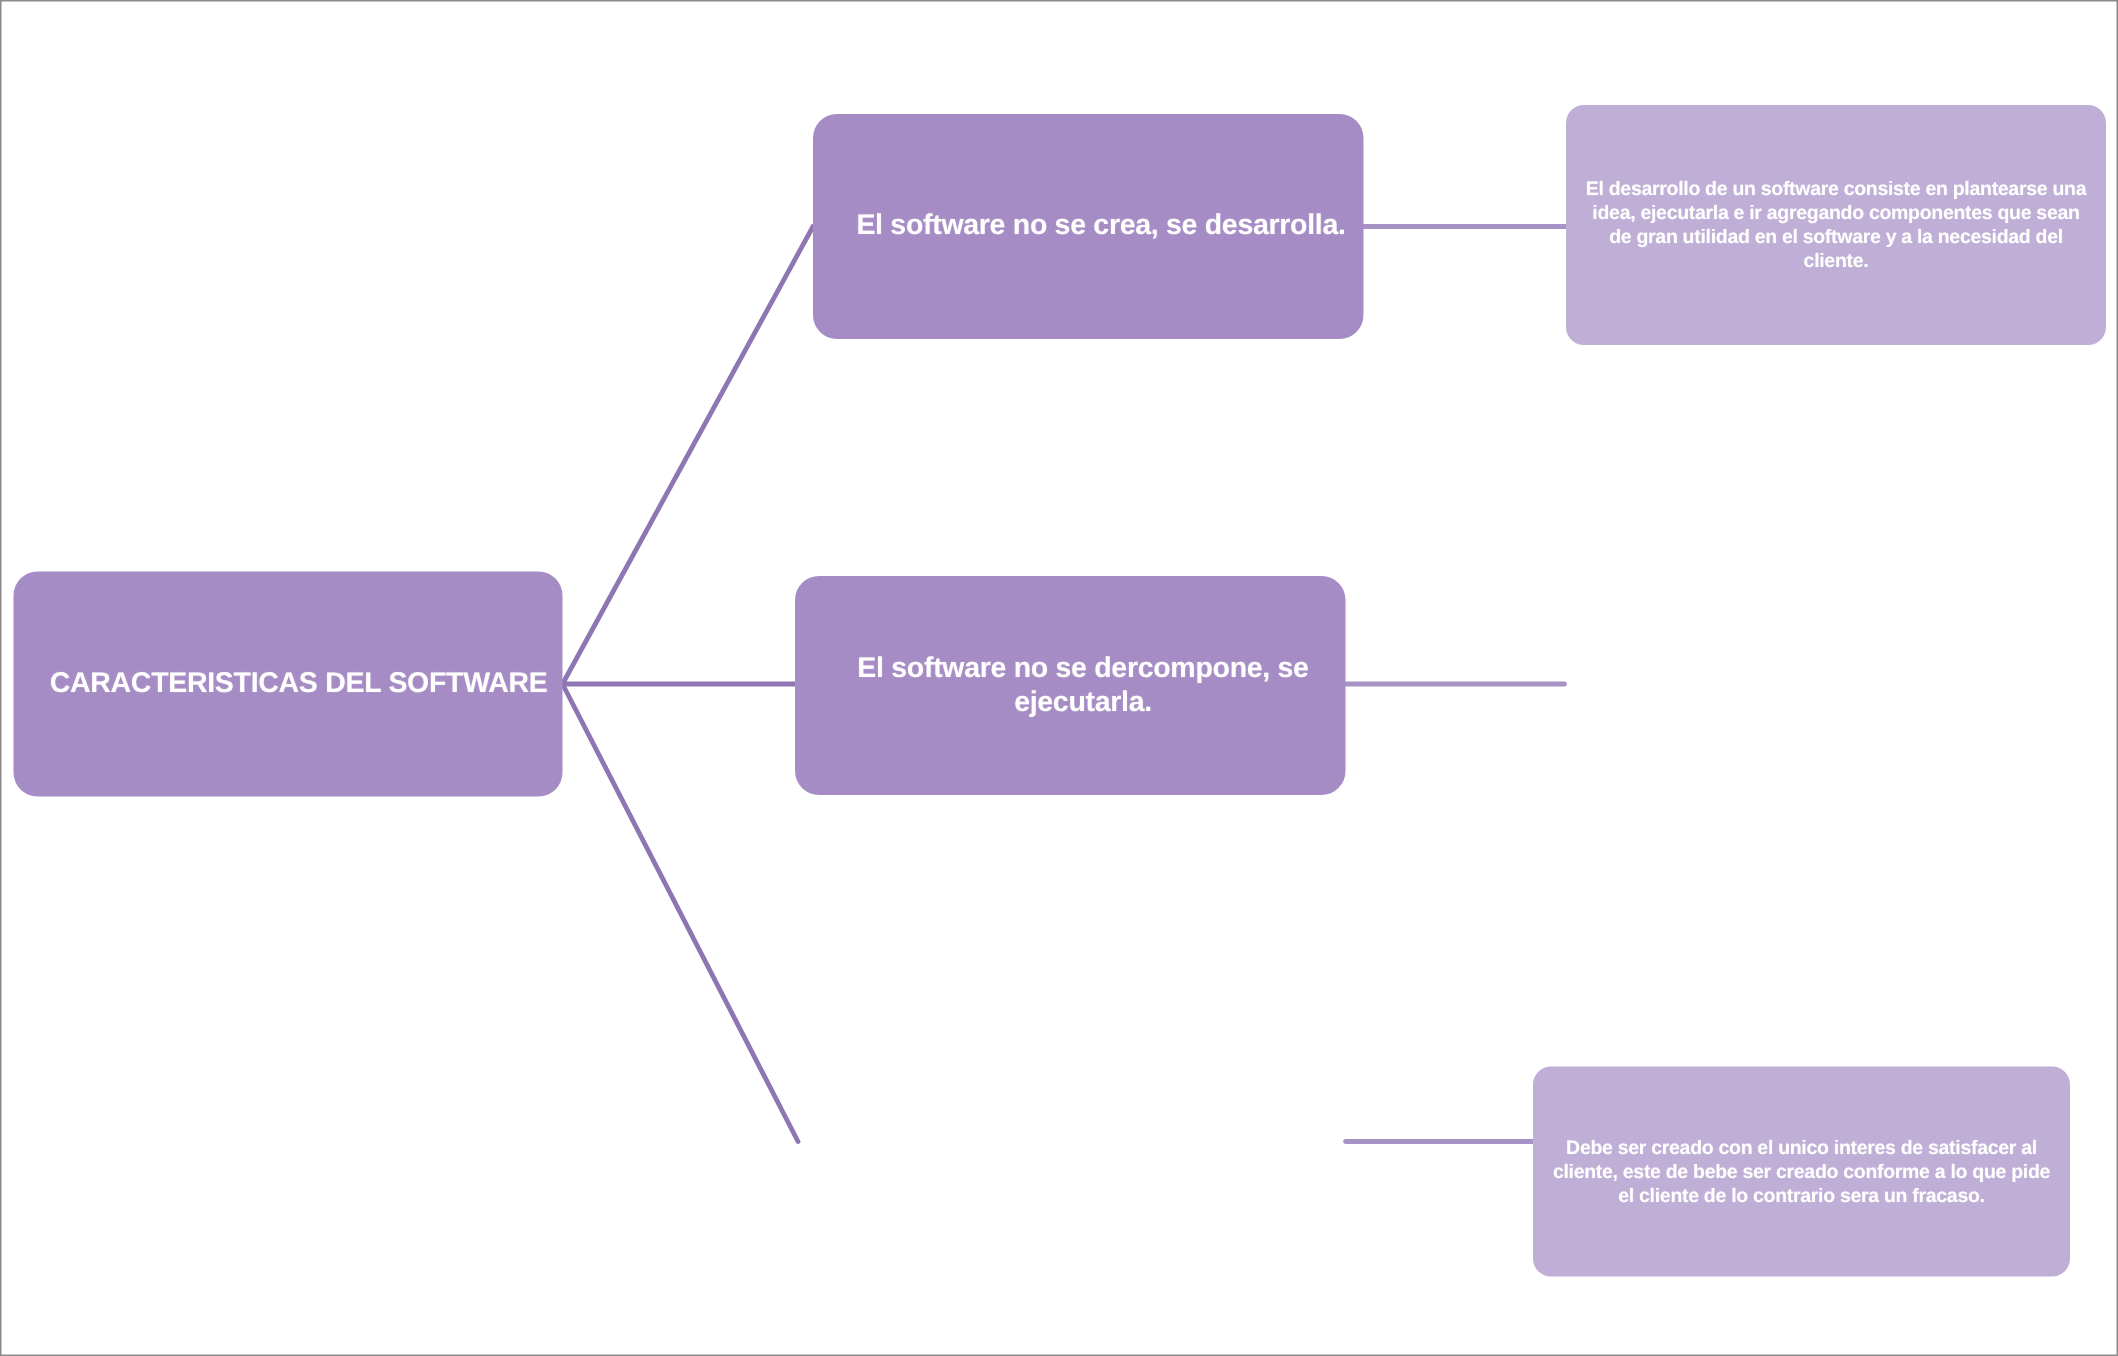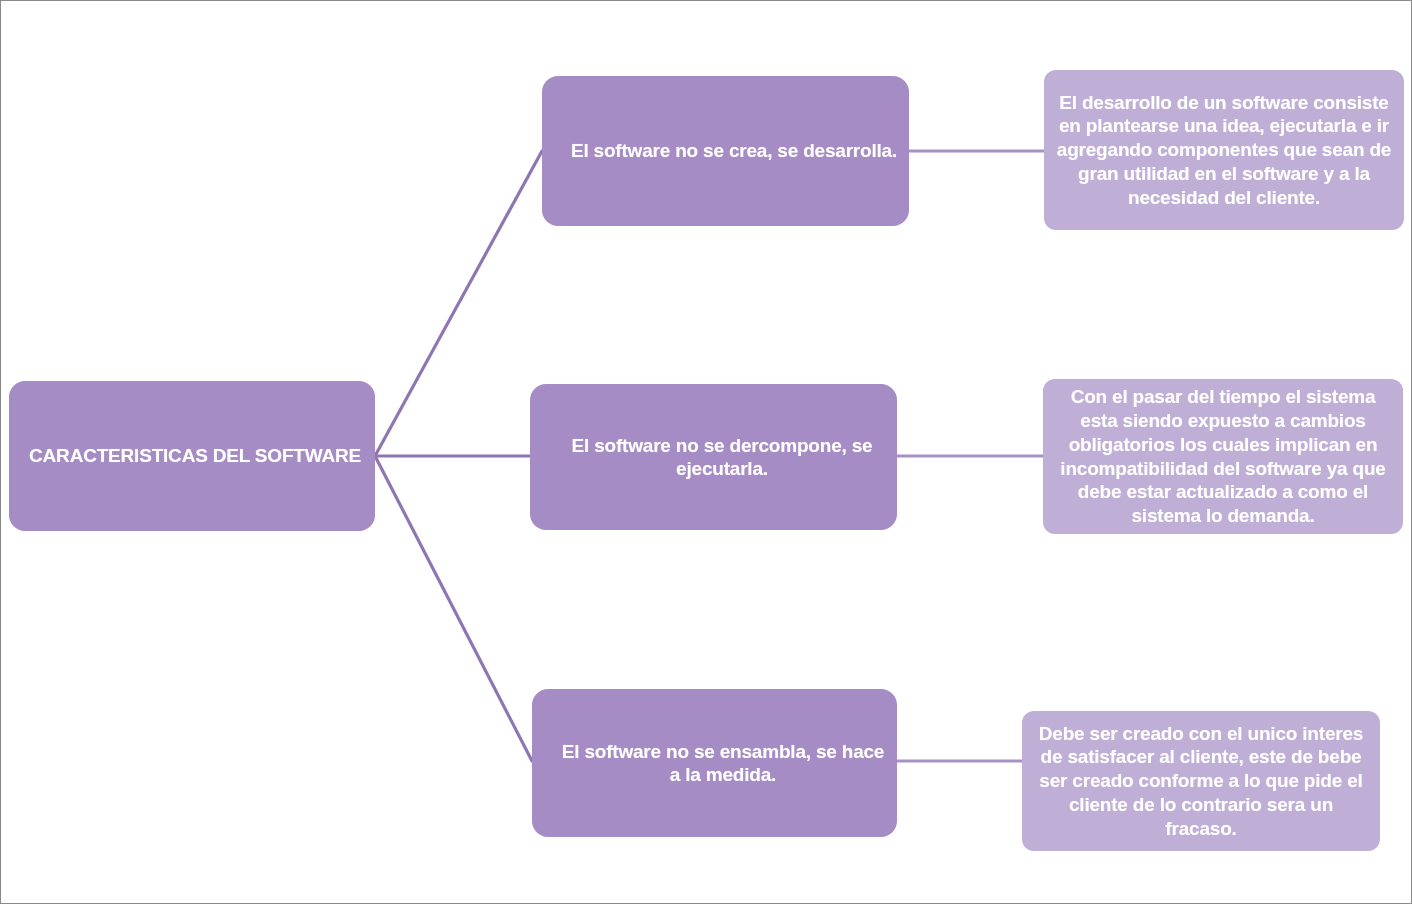--- a/index.html
+++ b/index.html
@@ -40,31 +40,31 @@
     line-height: 1.22;
     letter-spacing: -0.2px;
     text-shadow: 0 0 1px rgba(255,255,255,0.35);
   }
   .node-root {
     background: #a68cc4;
     font-size: 19px;
     font-weight: 700;
     justify-content: flex-start;
     padding-left: 16px;
-    text-align: center;
+    text-align: right;
   }
   .node-branch {
     background: #a68cc4;
     font-size: 19px;
     font-weight: 700;
     padding-left: 27px;
   }
   .node-desc {
     background: #bfaed6;
-    font-size: 19px;
+    font-size: 13px;
     font-weight: 700;
     border-radius: 12px;
     line-height: 1.25;
   }
   .node-text {
     display: block;
     width: 100%;
   }
 </style>
 </head>
@@ -96,25 +96,19 @@
   </div>
 
   <div class="node node-desc" style="left:1043px; top:69px; width:360px; height:160px;">
     <span class="node-text">El desarrollo de un software consiste en plantearse una idea, ejecutarla e ir agregando componentes que sean de gran utilidad en el software y a la necesidad del cliente.</span>
   </div>
 
   <div class="node node-branch" style="left:529px; top:383px; width:367px; height:146px;">
     <span class="node-text">El software no se dercompone, se ejecutarla.</span>
   </div>
 
-  <div class="node node-desc" style="left:1042px; top:378px; width:360px; height:155px;">
-    <span class="node-text">Con el pasar del tiempo el sistema esta siendo expuesto a cambios obligatorios los cuales implican en incompatibilidad del software ya que debe estar actualizado a como el sistema lo demanda.</span>
-  </div>
 
-  <div class="node node-branch" style="left:531px; top:688px; width:365px; height:148px;">
-    <span class="node-text">El software no se ensambla, se hace a la medida.</span>
-  </div>
 
   <div class="node node-desc" style="left:1021px; top:691px; width:358px; height:140px;margin-top:19px;">
     <span class="node-text">Debe ser creado con el unico interes de  satisfacer al cliente, este de bebe ser creado conforme a lo que pide  el cliente de lo contrario sera un fracaso.</span>
   </div>
 
 </div>
 
 </body></html>

